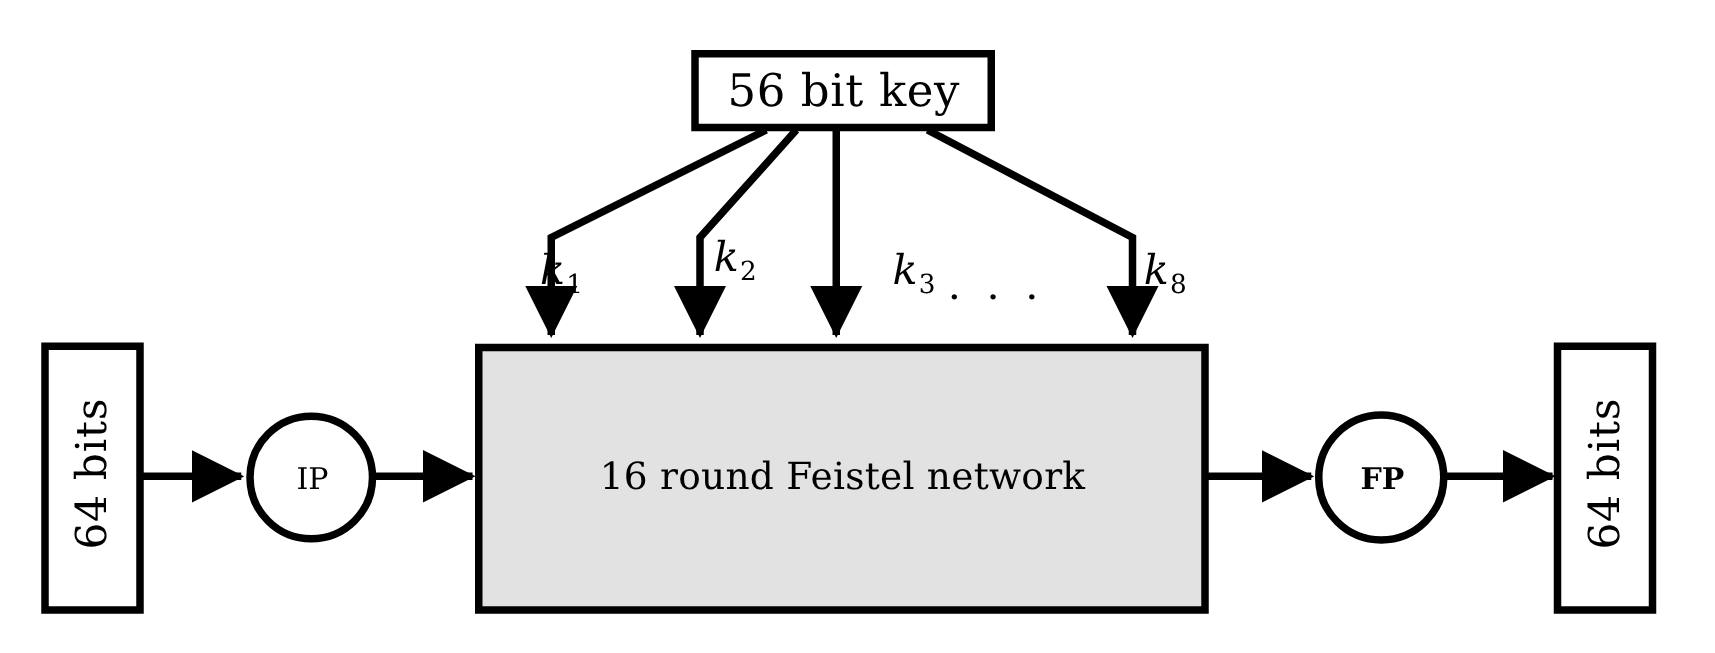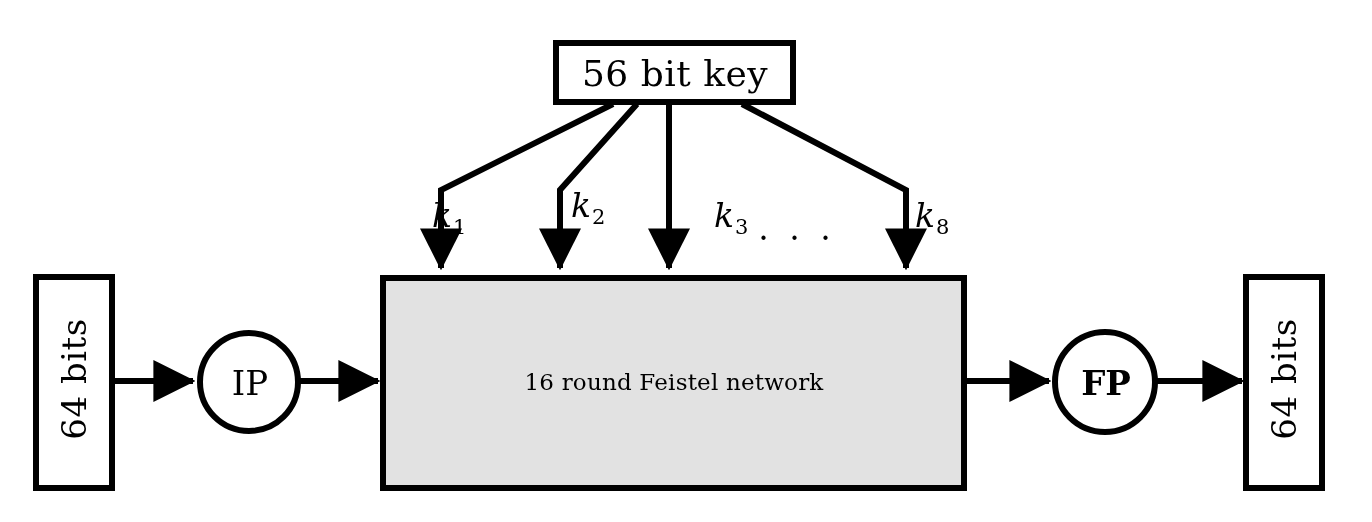--- a/index.html
+++ b/index.html
@@ -37,25 +37,25 @@
     transform: rotate(-90deg);
     font-size: 34px;
     letter-spacing: 0.5px;
     text-align: center;
   }
   .keylabel {
     font-size: 36px;
     letter-spacing: 0.5px;
   }
   .roundlabel {
-    font-size: 23px;
+    font-size: 30px;
     letter-spacing: 0.2px;
   }
   .pnode {
-    font-size: 34px;
+    font-size: 24px;
   }
   .sub-k {
     font-style: italic;
     font-size: 33px;
   }
   .sub-k sub {
     font-style: normal;
     font-size: 21px;
     vertical-align: baseline;
     position: relative;

